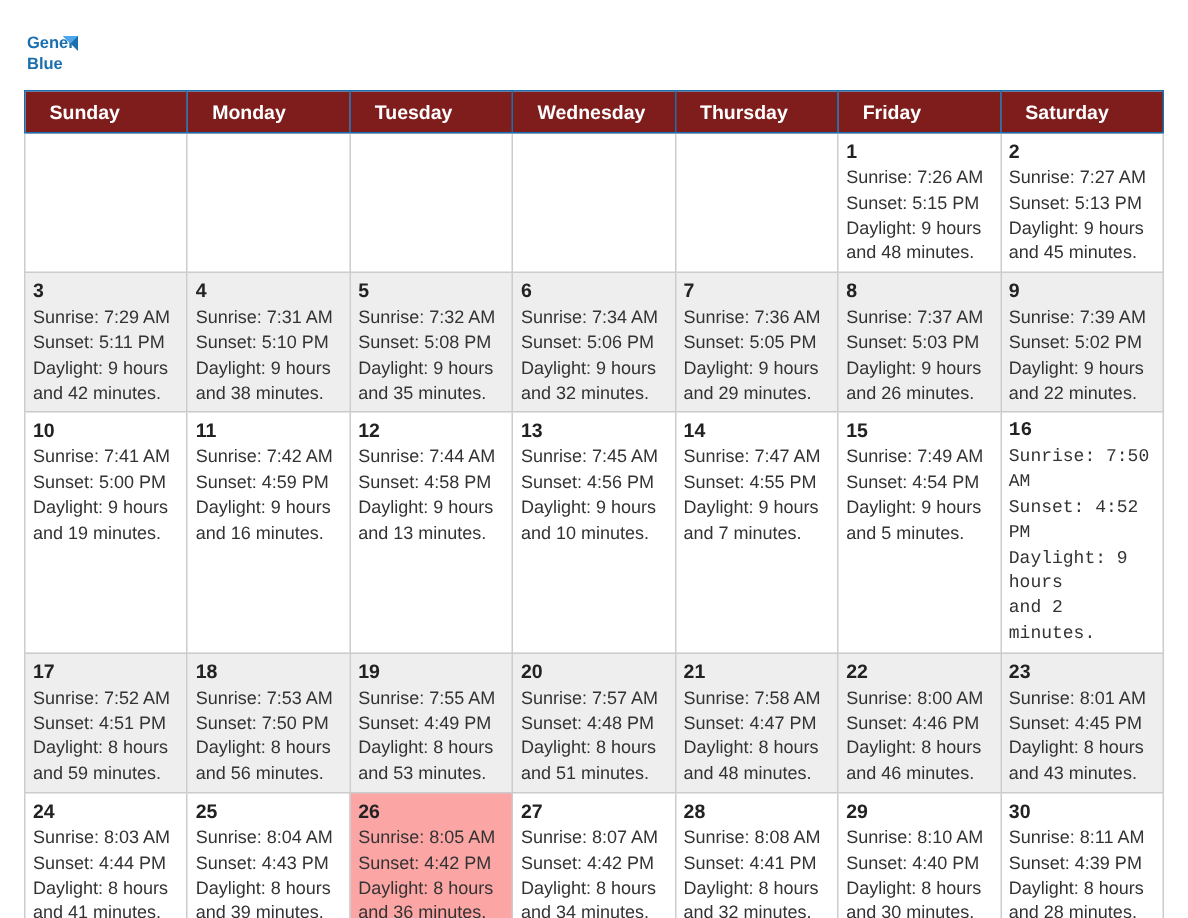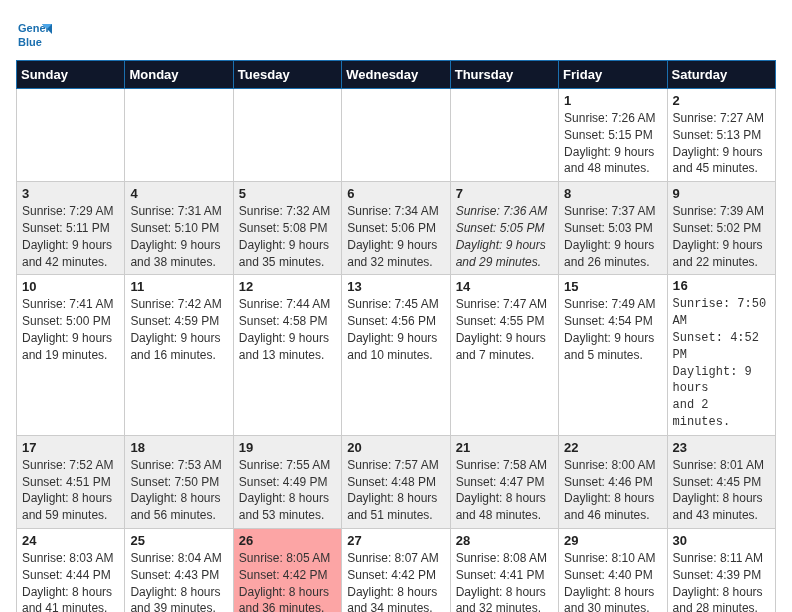--- a/index.html
+++ b/index.html
@@ -36,23 +36,23 @@
     .subtitle {
       font-size: 15px;
       color: #555;
     }
     .calendar-table {
       width: 100%;
       border-collapse: collapse;
       font-size: 11px;
     }
     .calendar-table th {
-      background: #0f172a;
+      background: #7f1d1d;
       color: #fff;
-      padding: 6px 4px;
+      padding: 6px 16px;
       text-align: left;
       font-size: 13px;
       font-weight: bold;
       border: 1px solid #1a6faf;
     }
     .calendar-table td {
       border: 1px solid #ccc;
       vertical-align: top;
       padding: 4px 5px;
       width: calc(100% / 7);
@@ -163,21 +163,21 @@
         </td>
         <td style="background: rgb(238, 238, 238);">
           <div class="cell-day">6</div>
           <div class="cell-info" style="white-space: pre-line;">Sunrise: 7:34 AM
 Sunset: 5:06 PM
 Daylight: 9 hours
 and 32 minutes.</div>
         </td>
         <td style="background: rgb(238, 238, 238);">
           <div class="cell-day">7</div>
-          <div class="cell-info" style="white-space: pre-line; font-style: italic;">Sunrise: 7:36 AM
+          <div class="cell-info" style="white-space: pre-line;">Sunrise: 7:36 AM
 Sunset: 5:05 PM
 Daylight: 9 hours
 and 29 minutes.</div>
         </td>
         <td style="background: rgb(238, 238, 238);">
           <div class="cell-day">8</div>
           <div class="cell-info" style="white-space: pre-line;">Sunrise: 7:37 AM
 Sunset: 5:03 PM
 Daylight: 9 hours
 and 26 minutes.</div>

